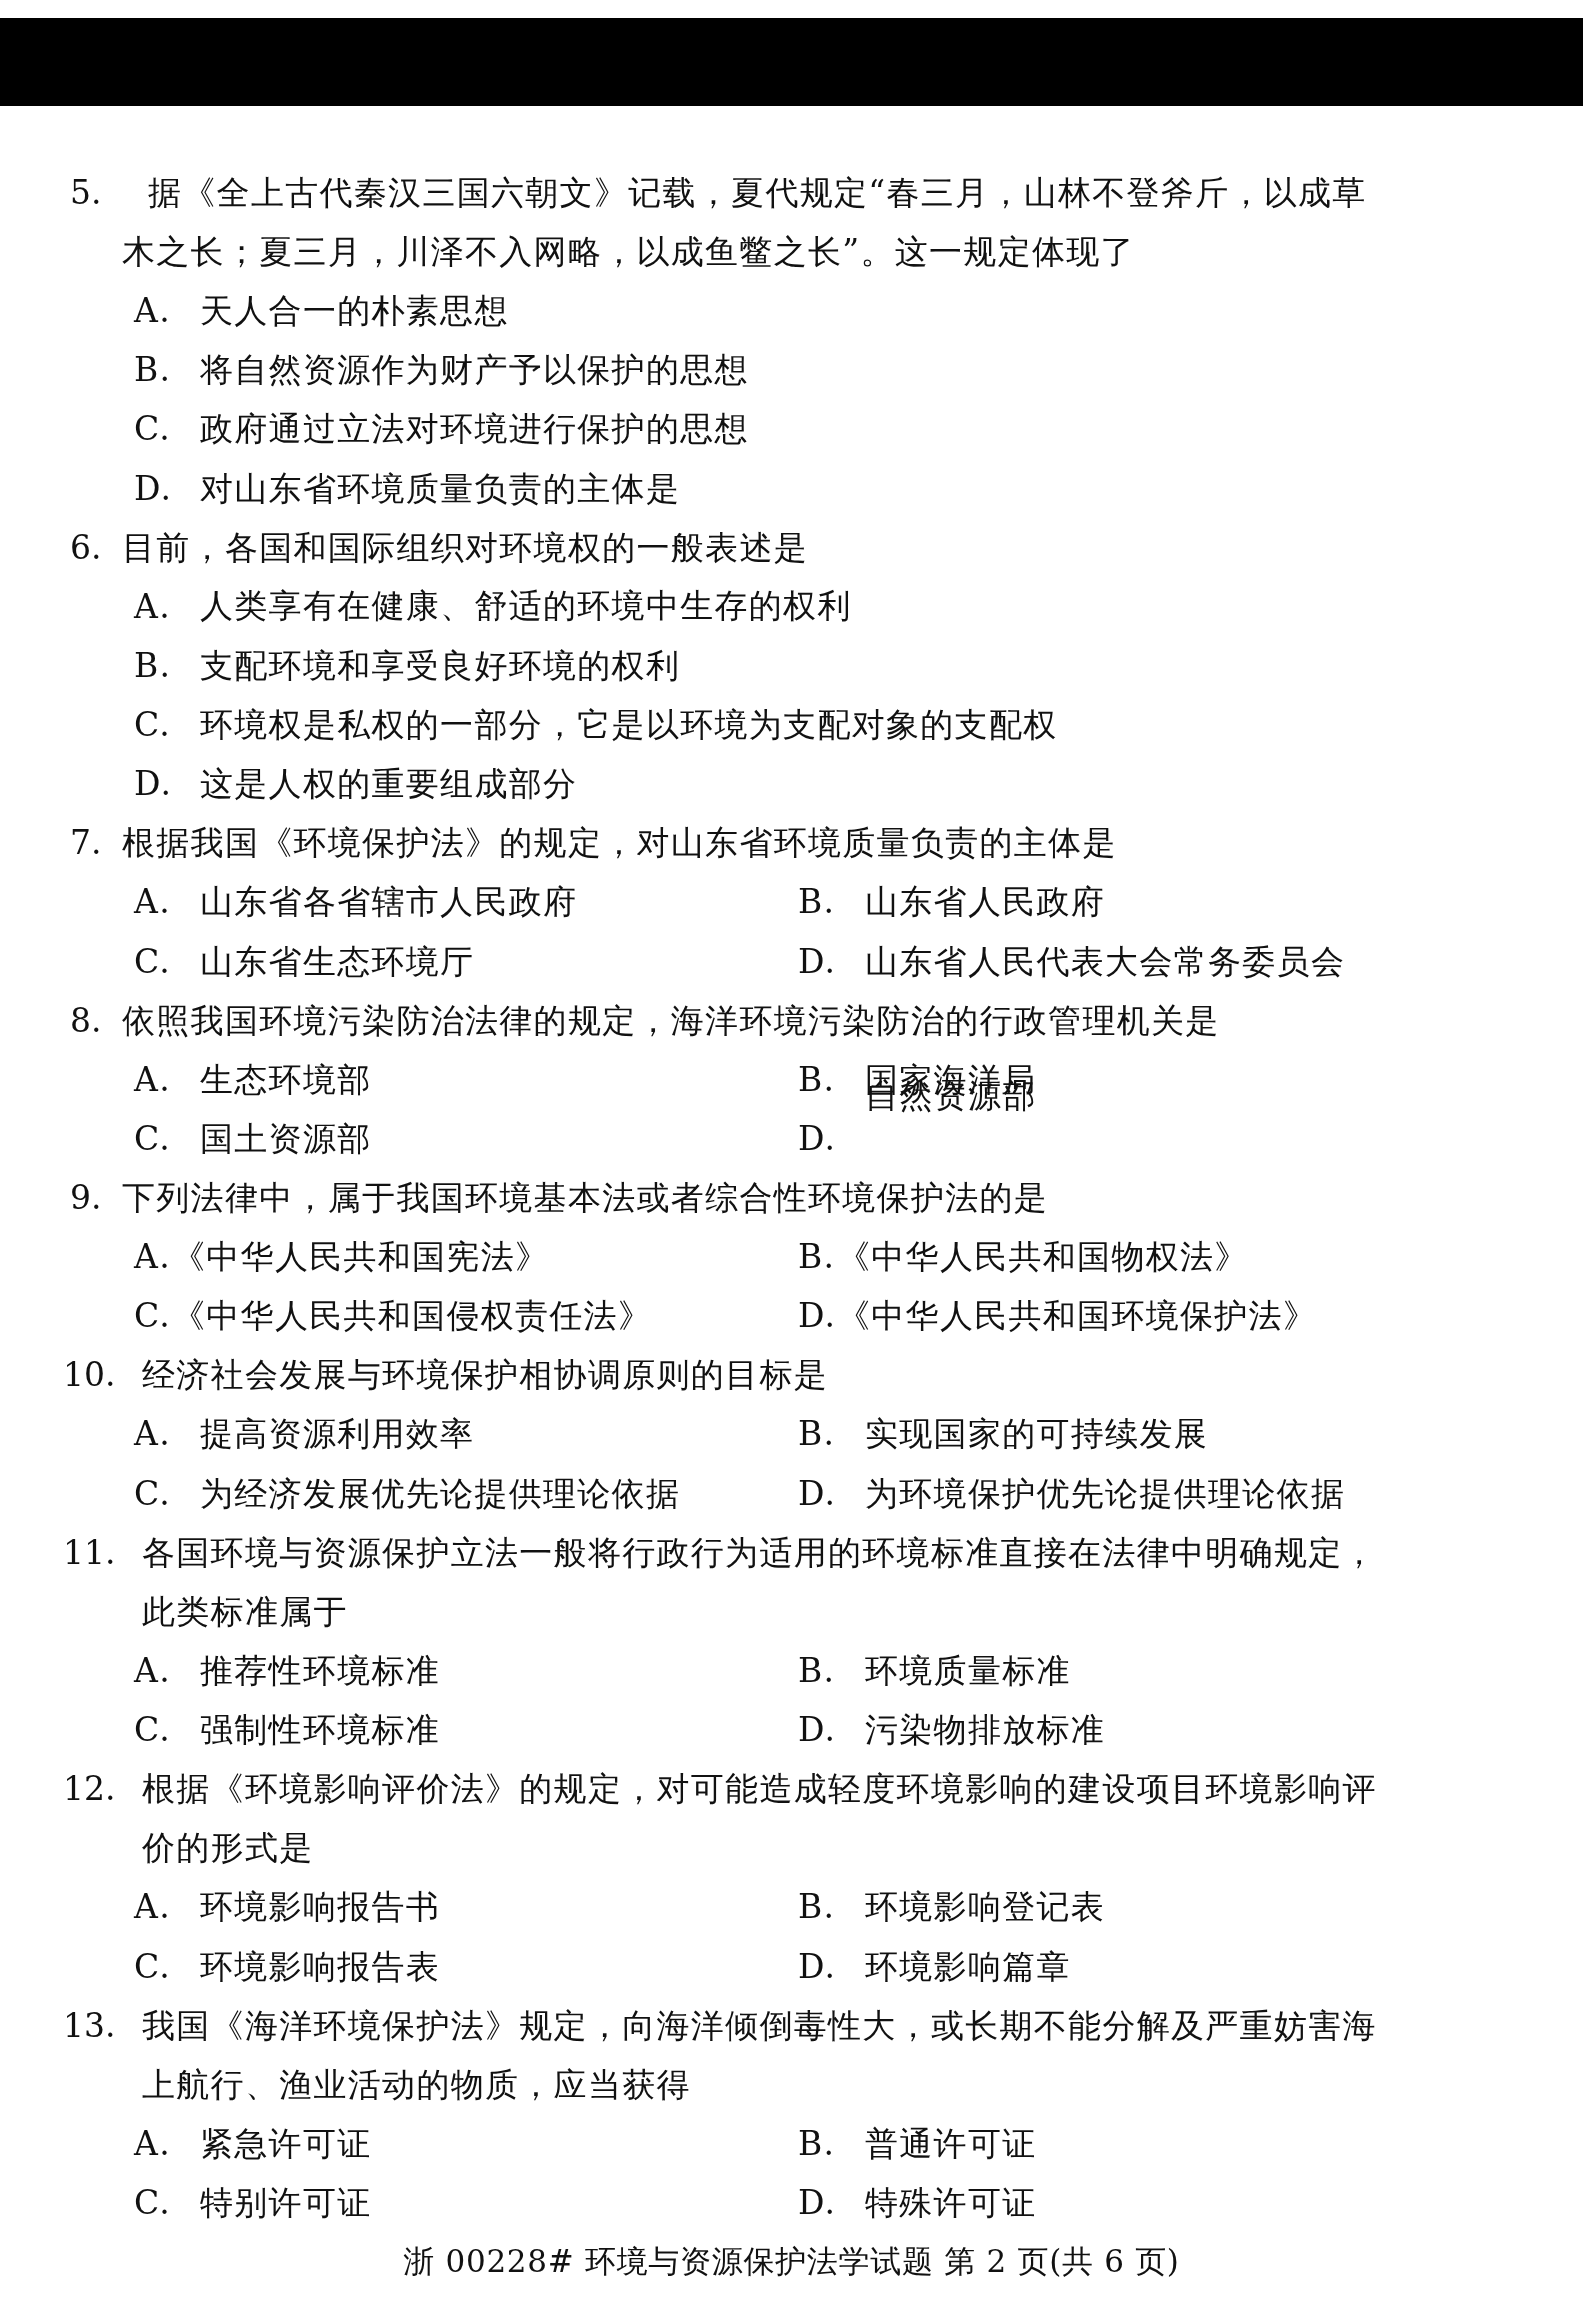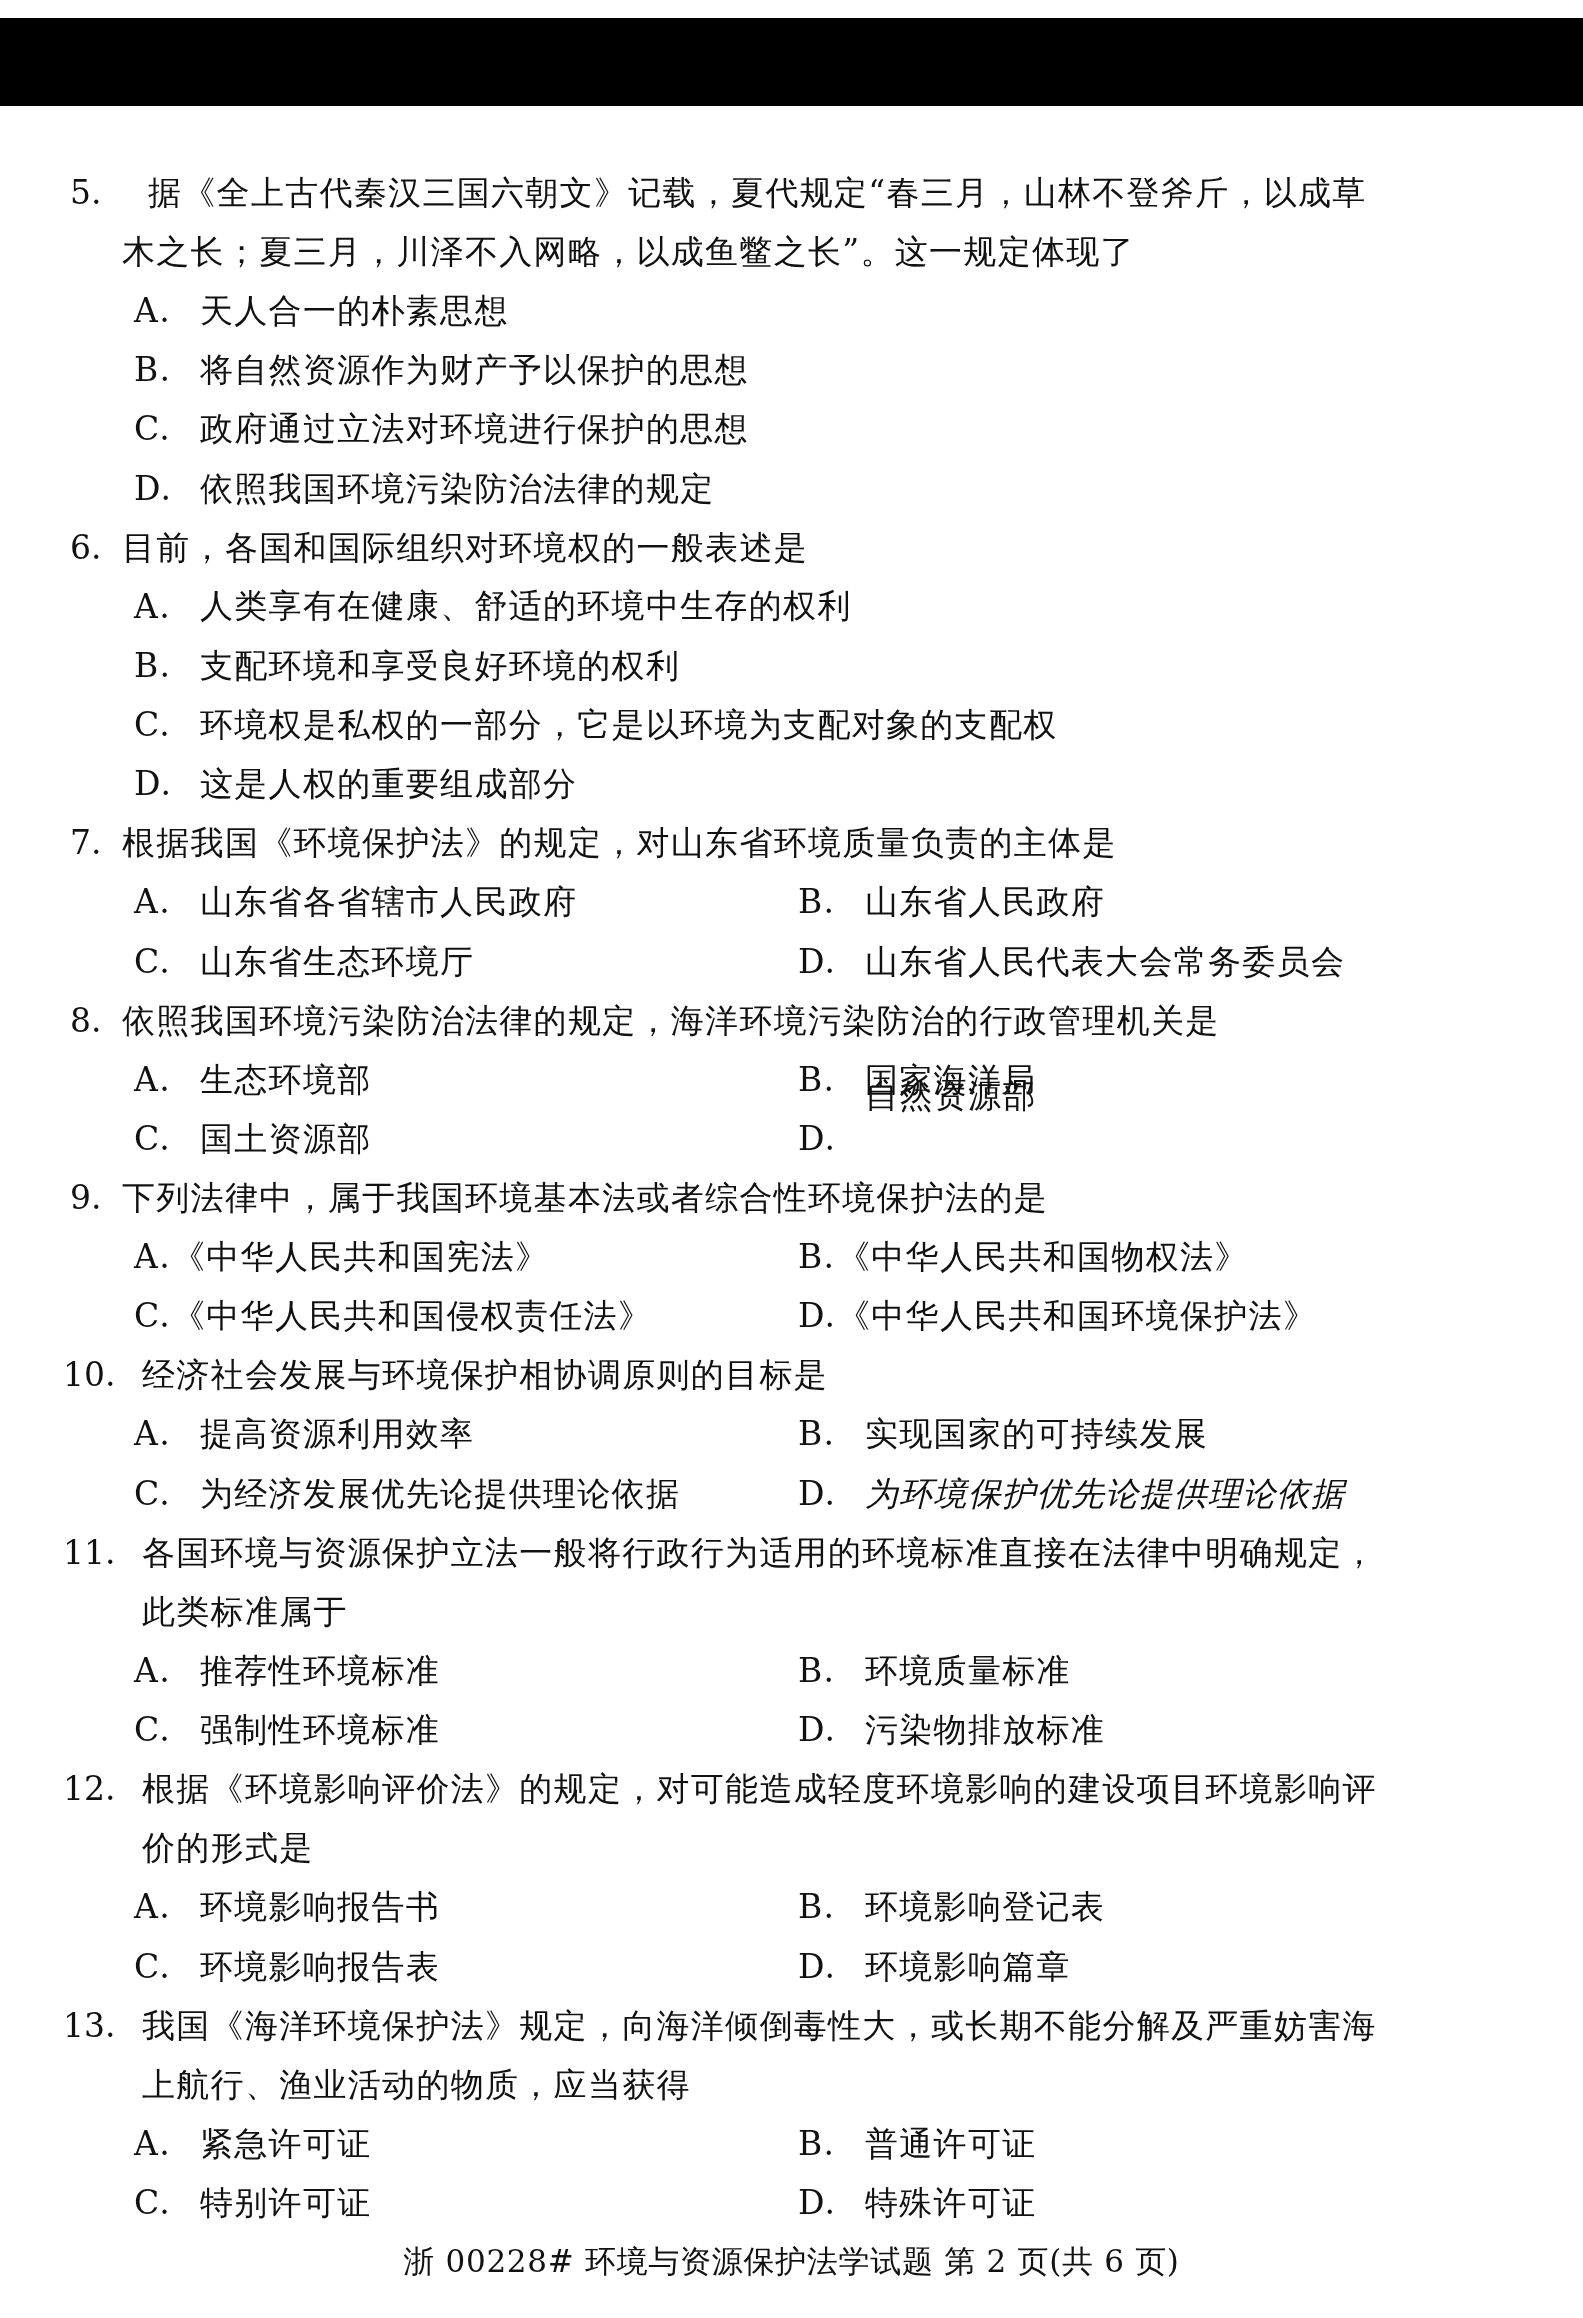--- a/index.html
+++ b/index.html
@@ -20,21 +20,21 @@
     <div class="num" style="left: 70px; top: 163px;">5.</div>
     <div class="line" style="left: 122px; top: 163px; margin-left: 26px;">据《全上古代秦汉三国六朝文》记载，夏代规定“春三月，山林不登斧斤，以成草</div>
     <div class="line" style="left: 122px; top: 222px;">木之长；夏三月，川泽不入网略，以成鱼鳖之长”。这一规定体现了</div>
     <div class="line" style="left: 134px; top: 281px;">A.</div>
     <div class="line" style="left: 200px; top: 281px;">天人合一的朴素思想</div>
     <div class="line" style="left: 134px; top: 340px;">B.</div>
     <div class="line" style="left: 200px; top: 340px;">将自然资源作为财产予以保护的思想</div>
     <div class="line" style="left: 134px; top: 399px;">C.</div>
     <div class="line" style="left: 200px; top: 399px;">政府通过立法对环境进行保护的思想</div>
     <div class="line" style="left: 134px; top: 459px;">D.</div>
-    <div class="line" style="left: 200px; top: 459px;">依照我国环境污染防治法律的规定</div>
+    <div class="line" style="left: 200px; top: 459px;">对山东省环境质量负责的主体是</div>
     <div class="num" style="left: 70px; top: 518px;">6.</div>
     <div class="line" style="left: 122px; top: 518px;">目前，各国和国际组织对环境权的一般表述是</div>
     <div class="line" style="left: 134px; top: 577px;">A.</div>
     <div class="line" style="left: 200px; top: 577px; font-family: Liberation Serif, serif;">人类享有在健康、舒适的环境中生存的权利</div>
     <div class="line" style="left: 134px; top: 636px;">B.</div>
     <div class="line" style="left: 200px; top: 636px;">支配环境和享受良好环境的权利</div>
     <div class="line" style="left: 134px; top: 695px;">C.</div>
     <div class="line" style="left: 200px; top: 695px;">环境权是私权的一部分，它是以环境为支配对象的支配权</div>
     <div class="line" style="left: 134px; top: 754px;">D.</div>
     <div class="line" style="left: 200px; top: 754px;">这是人权的重要组成部分</div>
@@ -70,21 +70,21 @@
     <div class="line" style="left: 837px; top: 1286px;">《中华人民共和国环境保护法》</div>
     <div class="num" style="left: 63px; top: 1345px;">10.</div>
     <div class="line" style="left: 142px; top: 1345px;">经济社会发展与环境保护相协调原则的目标是</div>
     <div class="line" style="left: 134px; top: 1404px;">A.</div>
     <div class="line" style="left: 200px; top: 1404px;">提高资源利用效率</div>
     <div class="line" style="left: 798px; top: 1404px;">B.</div>
     <div class="line" style="left: 865px; top: 1404px;">实现国家的可持续发展</div>
     <div class="line" style="left: 134px; top: 1464px;">C.</div>
     <div class="line" style="left: 200px; top: 1464px;">为经济发展优先论提供理论依据</div>
     <div class="line" style="left: 798px; top: 1464px;">D.</div>
-    <div class="line" style="left: 865px; top: 1464px; font-style: italic;">为环境保护优先论提供理论依据</div>
+    <div class="line" style="left: 865px; top: 1464px;">为环境保护优先论提供理论依据</div>
     <div class="num" style="left: 63px; top: 1523px;">11.</div>
     <div class="line" style="left: 142px; top: 1523px;">各国环境与资源保护立法一般将行政行为适用的环境标准直接在法律中明确规定，</div>
     <div class="line" style="left: 142px; top: 1582px;">此类标准属于</div>
     <div class="line" style="left: 134px; top: 1641px;">A.</div>
     <div class="line" style="left: 200px; top: 1641px;">推荐性环境标准</div>
     <div class="line" style="left: 798px; top: 1641px;">B.</div>
     <div class="line" style="left: 865px; top: 1641px;">环境质量标准</div>
     <div class="line" style="left: 134px; top: 1700px;">C.</div>
     <div class="line" style="left: 200px; top: 1700px;">强制性环境标准</div>
     <div class="line" style="left: 798px; top: 1700px;">D.</div>

